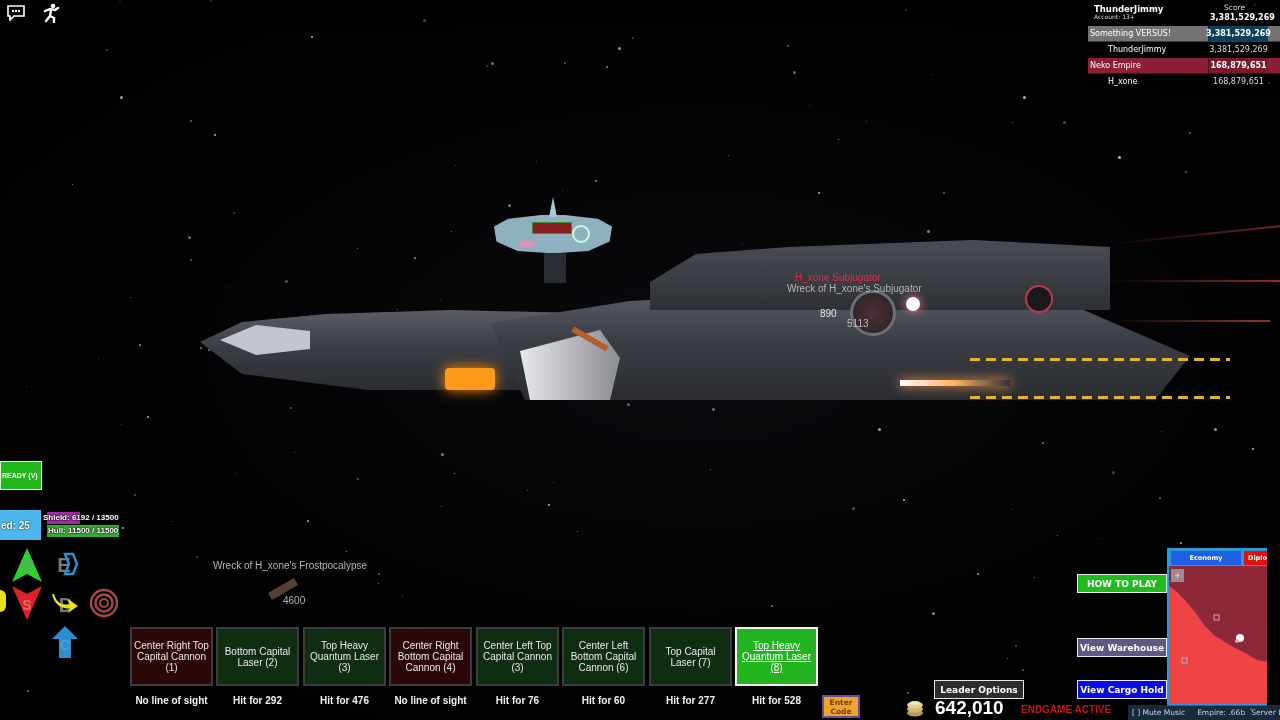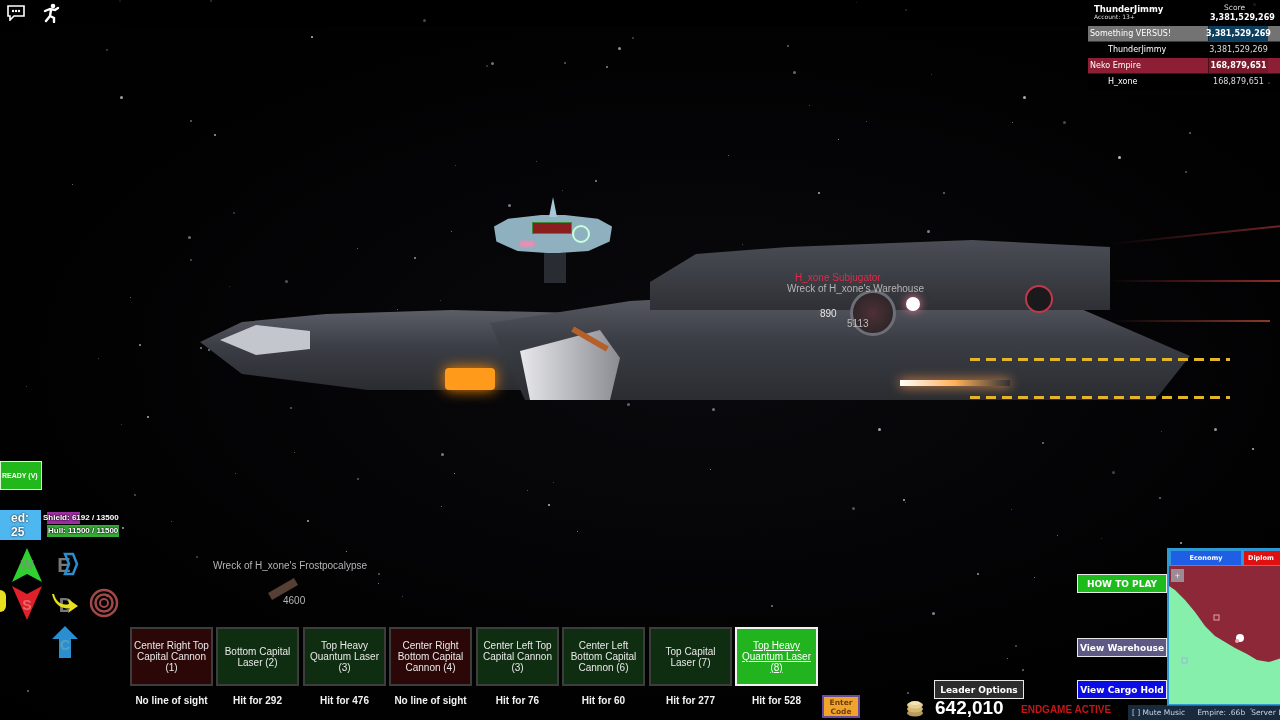--- a/index.html
+++ b/index.html
@@ -31,21 +31,21 @@
   .lb-row.player .nm { padding-left: 20px; }
   .lb-row.player .sc { color: #ddd; }
   .lb-row .extra { width: 12px; height: 100%; }
 
   
   .ship { position: absolute; }
   .hull { position: absolute; background: linear-gradient(180deg,#5b5e66 0%,#3b3e45 45%,#2a2c31 100%); }
 
   
   .ready { position: absolute; left: 0; top: 461px; width: 42px; height: 29px; background: #22b81c; border: 1px solid #d8f6d4; font-size: 7px; font-weight: bold; display: flex; align-items: center; padding-left: 1px; }
-  .speed { position: absolute; left: 0; top: 510px; width: 41px; height: 30px; background: #4fb7f0; font-size: 12px; font-weight: bold; display: flex; align-items: center; padding-left: 11px; text-shadow: 0 0 2px #000; }
+  .speed { position: absolute; left: 0; top: 510px; width: 41px; height: 30px; background: #4fb7f0; font-size: 10px; font-weight: bold; display: flex; align-items: center; padding-left: 1px; text-shadow: 0 0 2px #000; }
   .shield-bar { position: absolute; left: 47px; top: 512px; height: 12px; width: 33px; background: #9d2fa0; }
   .hull-bar { position: absolute; left: 47px; top: 525px; height: 12px; width: 72px; background: #35ad35; }
   .stat-text { position: absolute; font-size: 8px; font-weight: bold; text-shadow: 0 0 2px #000, 0 0 2px #000; white-space: nowrap; }
 
   .ctrl { position: absolute; }
 
   
   .weapons { position: absolute; left: 130px; top: 627px; }
   .wtile { position: absolute; width: 83px; height: 59px; border: 2px solid #3d3d3d; font-size: 10px; line-height: 11px; text-align: center; display: flex; align-items: center; justify-content: center; padding: 2px; color: #e9e9e9; }
   .wtile.nolos { background: #2c0707; }
@@ -60,21 +60,21 @@
   .cargo { left: 1077px; top: 680px; width: 90px; height: 19px; background: #0b0be6; }
   .leader { left: 934px; top: 680px; width: 90px; height: 19px; background: #2c2c2c; }
   .entercode { position: absolute; left: 822px; top: 695px; width: 38px; height: 23px; background: #f0a42b; border: 2px solid #6a4a9c; font-size: 7.5px; color: #6e3c10; text-align: center; line-height: 9px; font-weight: bold; font-family: "DejaVu Sans", sans-serif; display: flex; align-items: center; justify-content: center; }
   .coins { position: absolute; left: 905px; top: 699px; width: 20px; height: 18px; }
   .credits { position: absolute; left: 935px; top: 697px; font-size: 19px; font-weight: bold; color: #fff; }
   .endgame { position: absolute; left: 1021px; top: 704px; font-size: 10px; font-weight: bold; color: #c51616; }
   .statusbar { position: absolute; left: 1128px; top: 705px; width: 152px; height: 15px; background: rgba(40,70,100,0.6); font-size: 7.5px; color: #c6d5e6; display: flex; align-items: center; gap: 6px; padding-left: 4px; white-space: nowrap; font-family: "DejaVu Sans", sans-serif; overflow: hidden; }
   .statusbar .sep { width: 1px; height: 10px; background: #6a8aa8; }
 
   
-  .map { position: absolute; left: 1167px; top: 548px; width: 113px; height: 158px; border: 2px solid #2d9ad6; border-right: none; background: #86efac; overflow: hidden; text-align: right; }
+  .map { position: absolute; left: 1167px; top: 548px; width: 100px; height: 158px; border: 2px solid #2d9ad6; border-right: none; background: #ef4444; overflow: hidden; text-align: right; }
   .map-tabs { position: absolute; left: 0; top: 0; width: 113px; height: 16px; background: #2d9ad6; display: flex; gap: 3px; padding: 1px 2px; }
   .map-tab { height: 14px; display: flex; align-items: center; justify-content: center; font-size: 6.5px; font-weight: bold; font-family: "DejaVu Sans", sans-serif; overflow: hidden; white-space: nowrap; }
   .map-tab.eco { width: 70px; background: #1f5fe5; }
   .map-tab.dip { flex: 1; background: #e01010; justify-content: flex-start; padding-left: 4px; }
   .map-zoom { position: absolute; left: 2px; top: 19px; width: 13px; height: 13px; background: #9c8a95; font-size: 9px; color: #eee; display: flex; align-items: center; justify-content: center; }
 
   .label-world { position: absolute; font-size: 10px; color: #b5b5b5; white-space: nowrap; }
 </style>
 </head>
 <body>
@@ -245,21 +245,21 @@
   <div style="position:absolute;left:780px;top:156px;width:260px;height:3px;background:repeating-linear-gradient(90deg,#e4b42a 0 10px,transparent 10px 16px);"></div>
   <div style="position:absolute;left:660px;top:50px;width:46px;height:46px;border-radius:50%;border:3px solid #6d6f76;background:radial-gradient(circle,#4e3038,#222);"></div>
   <div style="position:absolute;left:716px;top:57px;width:14px;height:14px;border-radius:50%;background:#fff;box-shadow:0 0 10px #ff7a9a;"></div>
   <div style="position:absolute;left:835px;top:45px;width:28px;height:28px;border-radius:50%;border:2px solid #c0384a;background:#1a1a1d;"></div>
   <div style="position:absolute;left:920px;top:-10px;width:250px;height:2px;background:linear-gradient(90deg,transparent,#a33);transform:rotate(-6deg);"></div>
   <div style="position:absolute;left:920px;top:40px;width:200px;height:2px;background:linear-gradient(90deg,transparent,#a33);"></div>
   <div style="position:absolute;left:920px;top:80px;width:160px;height:2px;background:linear-gradient(90deg,transparent,#8a3a2a);"></div>
 </div>
 
 <div class="label-world" style="left:795px;top:272px;color:#e02a4a;">H_xone Subjugator</div>
-<div class="label-world" style="left:787px;top:283px;">Wreck of H_xone's Warehouse</div>
+<div class="label-world" style="left:787px;top:283px;">Wreck of H_xone's Subjugator</div>
 <div class="label-world" style="left:820px;top:308px;color:#e6e6e6;">890</div>
 <div class="label-world" style="left:847px;top:318px;color:#bbb;">5113</div>
 <div class="label-world" style="left:213px;top:560px;">Wreck of H_xone's Frostpocalypse</div>
 <div style="position:absolute;left:268px;top:585px;width:30px;height:8px;background:#7a5a4a;transform:rotate(-30deg);opacity:.7;"></div>
 <div class="label-world" style="left:283px;top:595px;">4600</div>
 
 <div class="topbar">
   <div class="ico" style="left:3px;">
     <svg width="18" height="16" viewBox="0 0 18 16">
         <path d="M1 1h16v10H7l-4 4v-4H1z" fill="none" stroke="#fff" stroke-width="1.6"></path>

